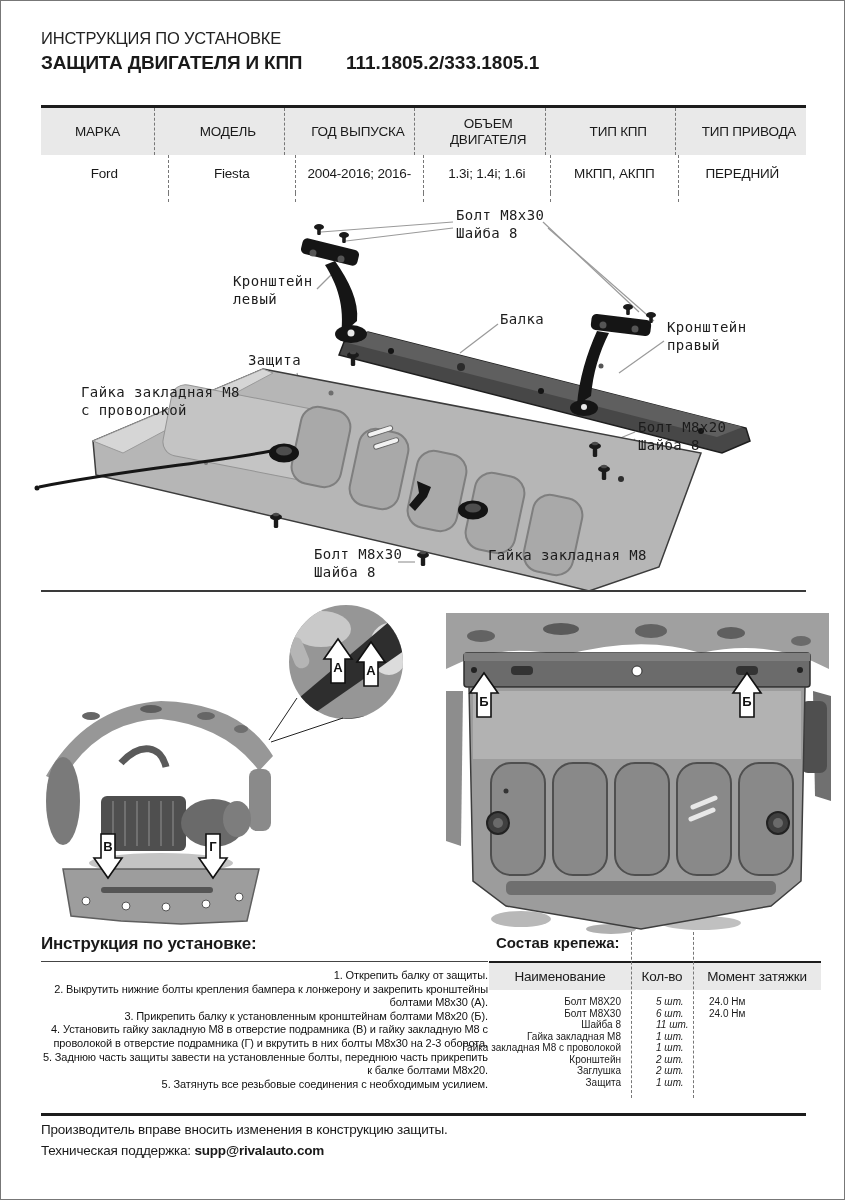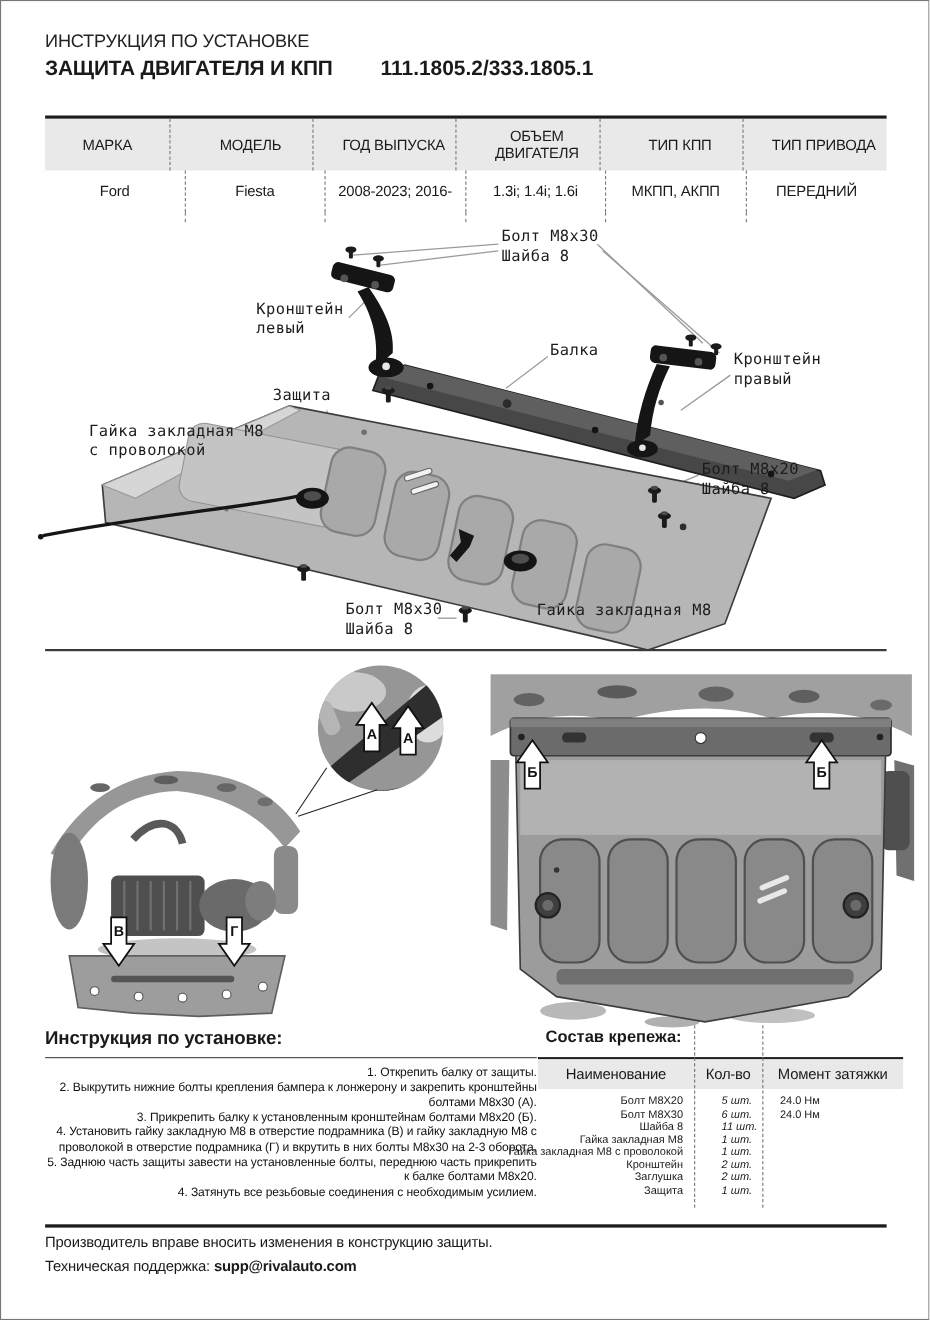--- a/index.html
+++ b/index.html
@@ -76,21 +76,21 @@
       <div class="vcell">МАРКА</div>
       <div class="vcell">МОДЕЛЬ</div>
       <div class="vcell">ГОД ВЫПУСКА</div>
       <div class="vcell">ОБЪЕМ ДВИГАТЕЛЯ</div>
       <div class="vcell">ТИП КПП</div>
       <div class="vcell">ТИП ПРИВОДА</div>
     </div>
     <div class="vrow vdata">
       <div class="vcell">Ford</div>
       <div class="vcell">Fiesta</div>
-      <div class="vcell">2008-2023; 2016-</div>
+      <div class="vcell">2004-2016; 2016-</div>
       <div class="vcell">1.3i; 1.4i; 1.6i</div>
       <div class="vcell">МКПП, АКПП</div>
       <div class="vcell">ПЕРЕДНИЙ</div>
     </div>
     <div class="vrow vext">
       <div class="vcell"></div>
         <div class="vcell"></div>
       <div class="vcell"></div>
         <div class="vcell"></div>
       <div class="vcell"></div>
@@ -361,21 +361,21 @@
   </svg>
 
   <div class="instr">
     <div class="instr-title">Инструкция по установке:</div>
     <div class="instr-rule"></div>
     <p class="step">1. Открепить балку от защиты.</p>
     <p class="step">2. Выкрутить нижние болты крепления бампера к лонжерону и закрепить кронштейны болтами М8х30 (А).</p>
     <p class="step">3. Прикрепить балку к установленным кронштейнам болтами М8х20 (Б).</p>
     <p class="step">4. Установить гайку закладную М8 в отверстие подрамника (В) и гайку закладную М8 с проволокой в отверстие подрамника (Г) и вкрутить в них болты М8х30 на 2-3 оборота.</p>
     <p class="step">5. Заднюю часть защиты завести на установленные болты, переднюю часть прикрепить к балке болтами М8х20.</p>
-    <p class="step">4. Затянуть все резьбовые соединения с необходимым усилием.</p>
+    <p class="step">5. Затянуть все резьбовые соединения с необходимым усилием.</p>
   </div>
 
   <div class="fast">
     <div class="fast-title">Состав крепежа:</div>
     <div class="fast-rule"></div>
     <div class="fast-head">
       <div>Наименование</div>
       <div>Кол-во</div>
       <div>Момент затяжки</div>
     </div>

